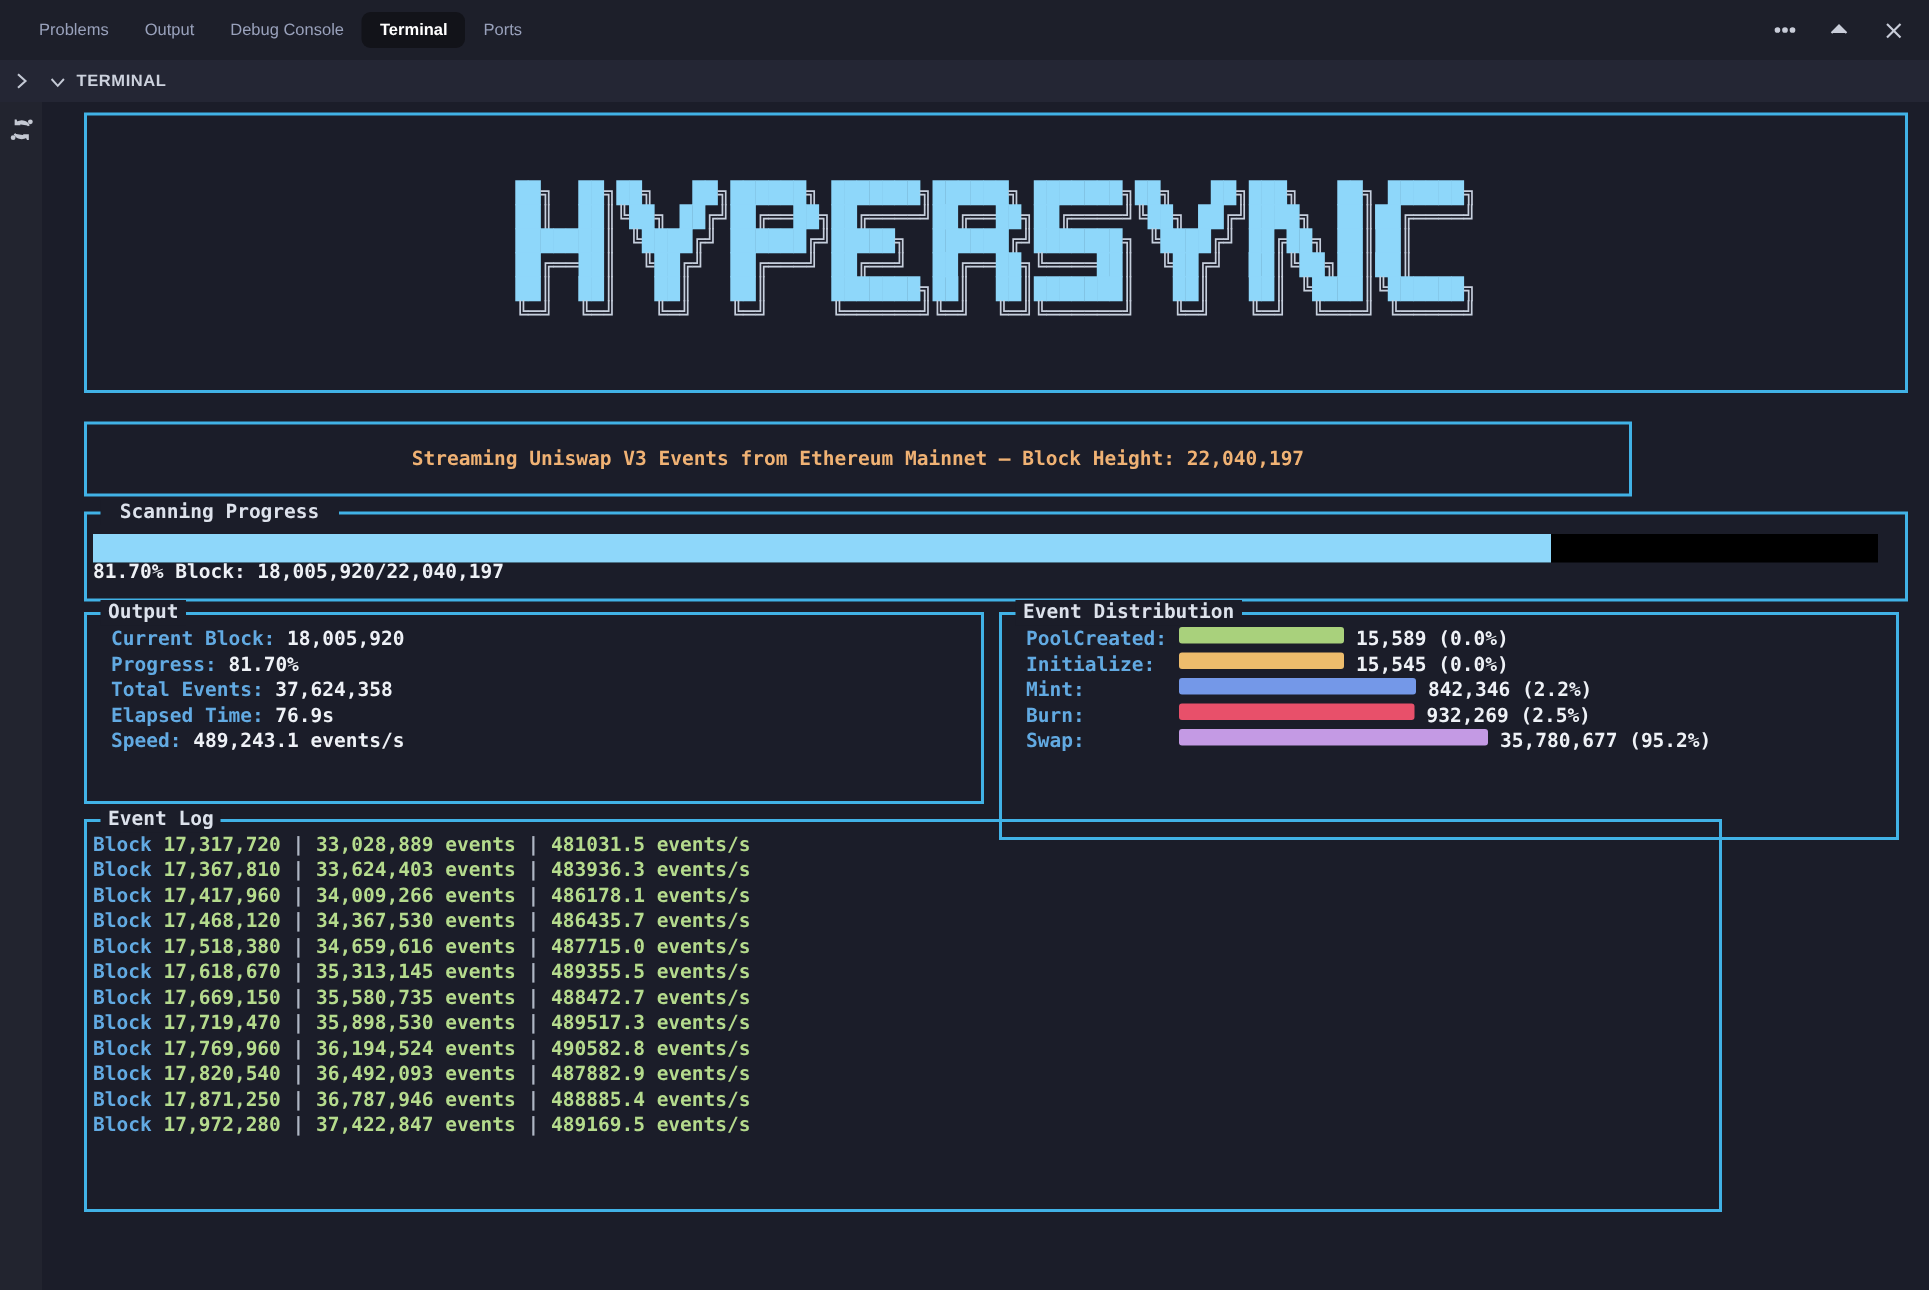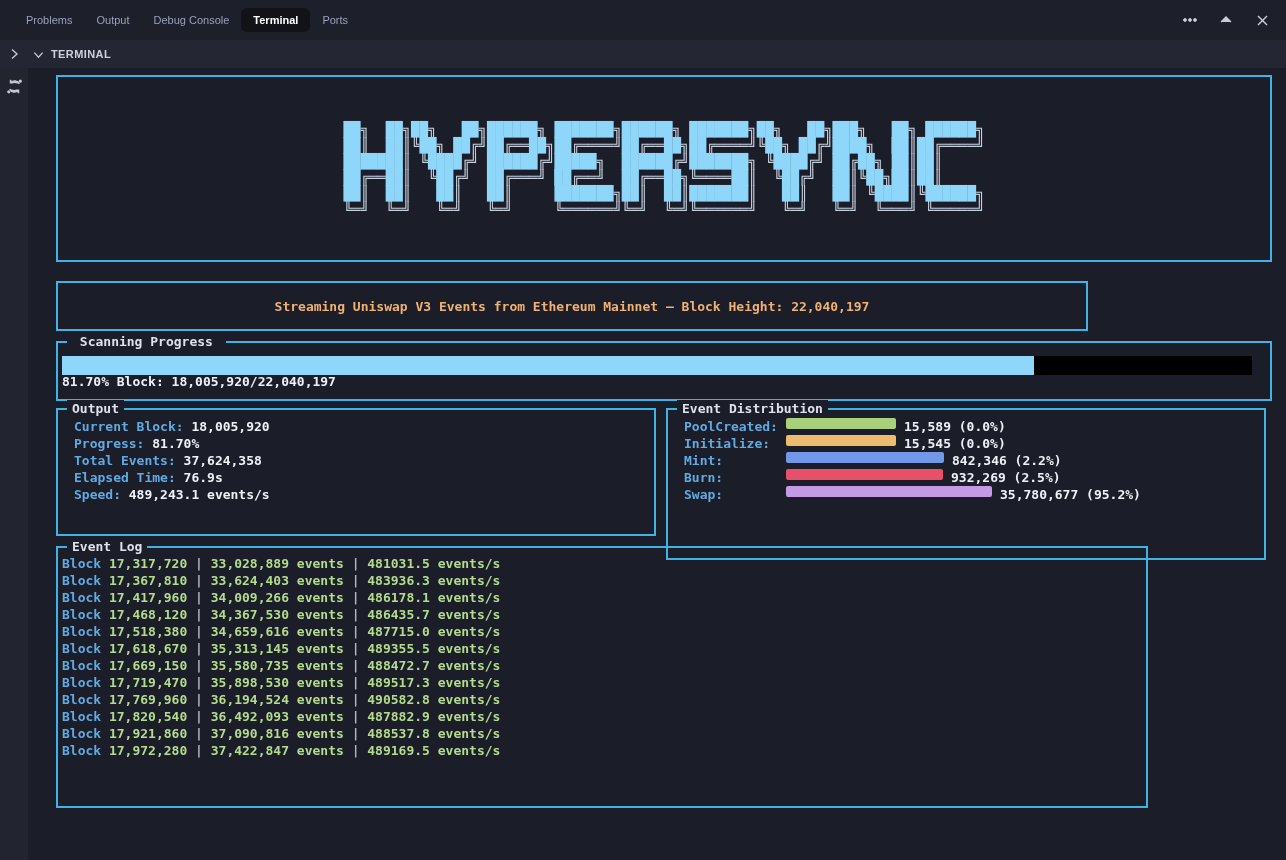--- a/index.html
+++ b/index.html
@@ -227,20 +227,20 @@
         <div class="lrow"><span class="lbl">Block</span> <span class="num">17,618,670</span> <span class="sep">|</span> <span class="num">35,313,145</span> <span class="num">events</span> <span class="sep">|</span> <span class="num">489355.5</span> <span class="num">events/s</span></div>
 
         <div class="lrow"><span class="lbl">Block</span> <span class="num">17,669,150</span> <span class="sep">|</span> <span class="num">35,580,735</span> <span class="num">events</span> <span class="sep">|</span> <span class="num">488472.7</span> <span class="num">events/s</span></div>
 
         <div class="lrow"><span class="lbl">Block</span> <span class="num">17,719,470</span> <span class="sep">|</span> <span class="num">35,898,530</span> <span class="num">events</span> <span class="sep">|</span> <span class="num">489517.3</span> <span class="num">events/s</span></div>
 
         <div class="lrow"><span class="lbl">Block</span> <span class="num">17,769,960</span> <span class="sep">|</span> <span class="num">36,194,524</span> <span class="num">events</span> <span class="sep">|</span> <span class="num">490582.8</span> <span class="num">events/s</span></div>
 
         <div class="lrow"><span class="lbl">Block</span> <span class="num">17,820,540</span> <span class="sep">|</span> <span class="num">36,492,093</span> <span class="num">events</span> <span class="sep">|</span> <span class="num">487882.9</span> <span class="num">events/s</span></div>
 
-
-        <div class="lrow"><span class="lbl">Block</span> <span class="num">17,921,860</span> <span class="sep">|</span> <span class="num">37,090,816</span> <span class="num">events</span> <span class="sep">|</span> <span class="num">488537.8</span> <span class="num">events/s</span></div>
+        <div class="lrow"><span class="lbl">Block</span> <span class="num">17,871,250</span> <span class="sep">|</span> <span class="num">36,787,946</span> <span class="num">events</span> <span class="sep">|</span> <span class="num">488885.4</span> <span class="num">events/s</span></div>
+
 
         <div class="lrow"><span class="lbl">Block</span> <span class="num">17,972,280</span> <span class="sep">|</span> <span class="num">37,422,847</span> <span class="num">events</span> <span class="sep">|</span> <span class="num">489169.5</span> <span class="num">events/s</span></div>
       </div>
   </div>
 
 </div>
 
 </body></html>

